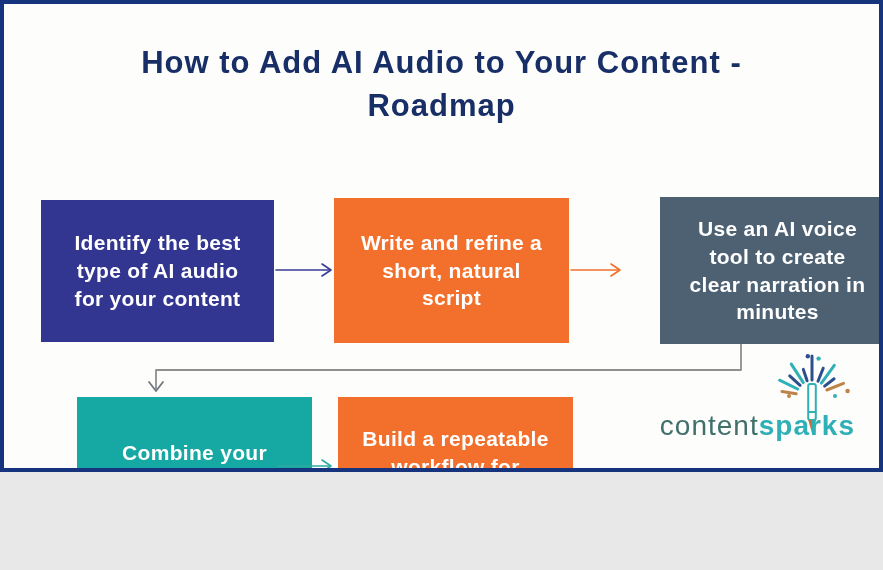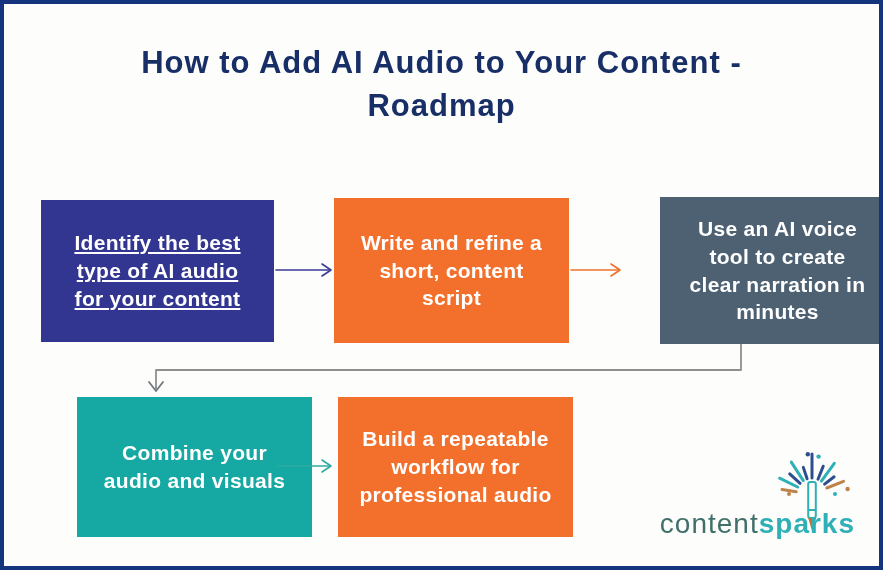--- a/index.html
+++ b/index.html
@@ -3,21 +3,21 @@
 <meta charset="utf-8">
 <style>
   html,body{margin:0;padding:0;}
   body{
     width:883px;height:570px;
     font-family:"Liberation Sans",sans-serif;
     background:#e8e8e8;
   }
   .canvas{
     position:relative;
-    width:883px;height:570px;
+    width:883px;height:472px;
     box-sizing:border-box;
     background:#FDFDFB;
     border:4px solid #16337D;
     overflow:hidden;
   }
   .title{
     position:absolute;
     left:0;top:38px;width:100%;
     text-align:center;
     color:#172F66;
@@ -31,21 +31,21 @@
     position:absolute;
     display:flex;align-items:center;justify-content:center;
     color:#ffffff;
     font-weight:bold;
     font-size:21px;
     text-align:center;
     letter-spacing:.3px;
     line-height:1.32;
   }
   .box .box-label{white-space:pre-line;}
-  .box1{left:37px;top:196px;width:233px;height:142px;text-decoration:underline;}
+  .box1{left:37px;top:196px;width:233px;height:142px;}
   .box2{left:330px;top:194px;width:235px;height:145px;}
   .box3{left:656px;top:193px;width:235px;height:147px;}
   .box4{left:37px;top:393px;width:235px;height:140px;}
   .box5{left:334px;top:393px;width:235px;height:140px;}
   .overlay{
     position:absolute;left:0;top:0;width:883px;height:570px;
     pointer-events:none;
   }
   .logo{
     position:absolute;
@@ -71,21 +71,21 @@
   <div class="title">How to Add AI Audio to Your Content -
 Roadmap</div>
 
   <div class="box box1" style="background-color: rgb(51, 54, 145);">
     <span class="box-label">Identify the best
 type of AI audio
 for your content</span>
   </div>
   <div class="box box2" style="background-color: rgb(242, 112, 44);">
     <span class="box-label">Write and refine a
-short, content
+short, natural
 script</span>
   </div>
   <div class="box box3" style="background-color: rgb(77, 97, 115);">
     <span class="box-label">Use an AI voice
 tool to create
 clear narration in
 minutes</span>
   </div>
   <div class="box box4" style="background-color: rgb(22, 168, 162); margin-left: 36px;">
     <span class="box-label">Combine your

